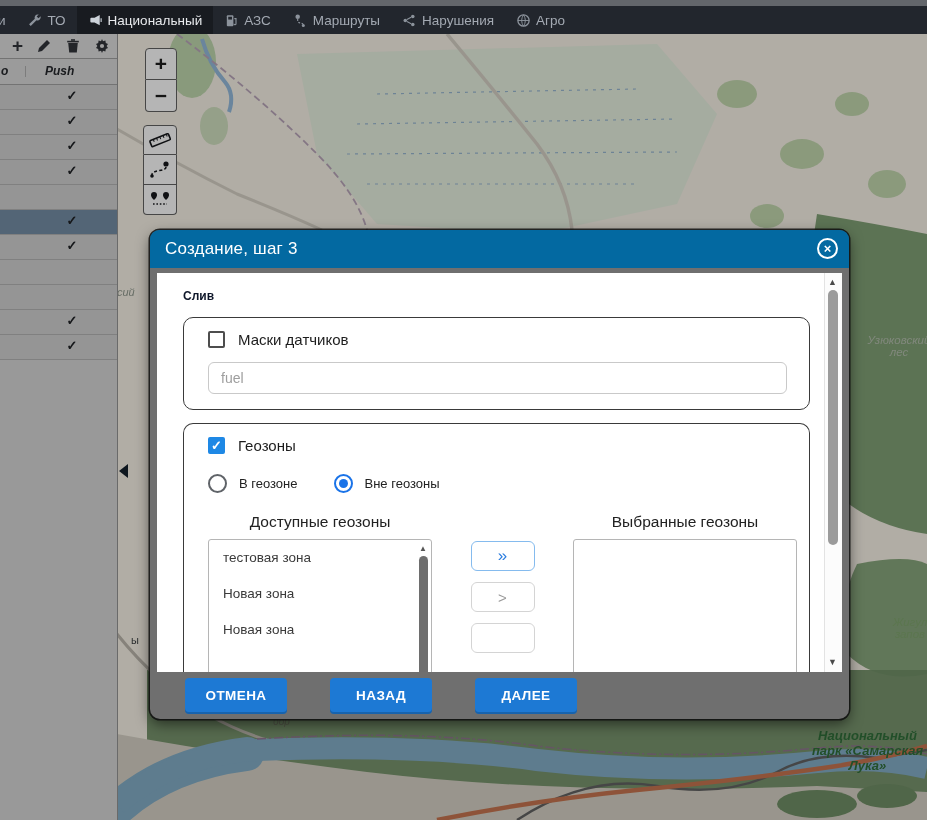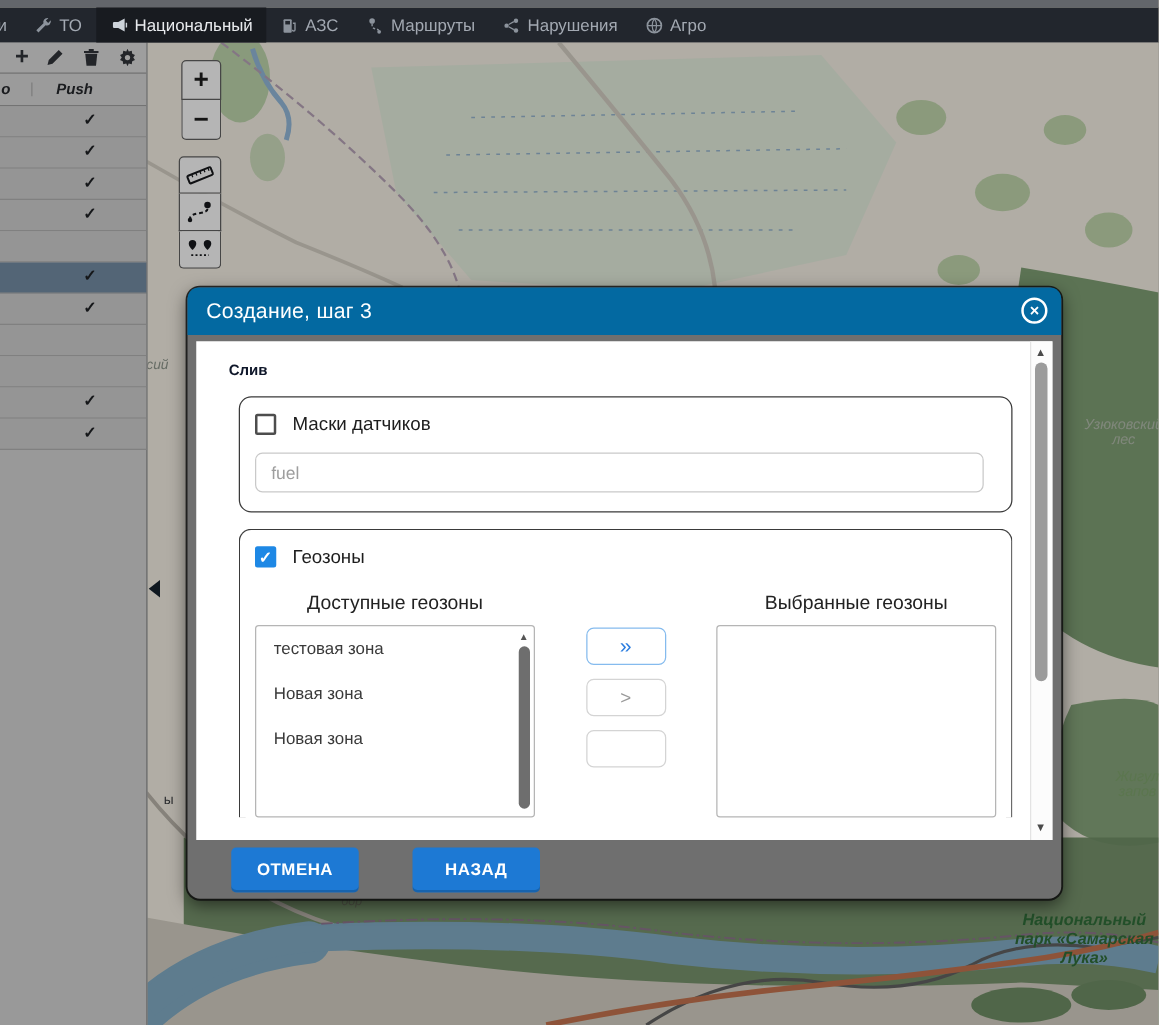--- a/index.html
+++ b/index.html
@@ -68,21 +68,21 @@
   .modal{position:absolute;left:150px;top:230px;width:699px;height:489px;background:#6f6f6f;
     border-radius:10px;z-index:10;box-shadow:0 0 0 1.5px rgba(15,15,15,.85),0 5px 14px rgba(0,0,0,.55);}
   .m-header{height:38px;background:#0369a1;border-radius:9px 9px 0 0;display:flex;align-items:center;position:relative;}
   .m-title{color:#fff;font-size:17px;padding-left:15px;letter-spacing:.2px;}
   .m-close{position:absolute;right:11px;top:8px;width:21px;height:21px;border:2px solid #fff;border-radius:50%;
     color:#fff;display:flex;align-items:center;justify-content:center;font-size:13px;font-weight:700;
     cursor:pointer;box-sizing:border-box;line-height:1;}
   .m-wrap{margin:5px 7px 0 7px;height:399px;background:#fff;display:flex;overflow:hidden;}
   .m-content{flex:1;position:relative;padding:16px 12px 0 26px;overflow:hidden;box-sizing:border-box;}
   .sliv{font-size:12px;font-weight:700;color:#0f172a;}
-  fieldset{border:1px solid #3a3a3a;border-radius:10px;margin:14px 2px 0 8px;padding:13px 12px 15px 12px;}
+  fieldset{border:1px solid #3a3a3a;border-radius:10px;margin:14px 2px 0 0;padding:13px 12px 15px 24px;}
   fieldset.gz{margin-top:13px;padding-bottom:0;border-bottom:none;border-radius:10px 10px 0 0;}
   .cbrow{display:flex;align-items:center;gap:13px;}
   .cb{width:17px;height:17px;border:2px solid #4d4d4d;border-radius:2px;box-sizing:border-box;cursor:pointer;
     display:flex;align-items:center;justify-content:center;background:#fff;}
   .cb.on{background:#1e88e5;border-color:#1e88e5;color:#fff;font-size:13px;font-weight:700;}
   .cb-label{font-size:15px;color:#1d1d1d;}
   .mask-input{display:block;width:calc(100% - 10px);height:32px;margin-top:14px;border:1px solid #c9c9c9;
     border-radius:6px;box-sizing:border-box;padding:0 12px;font-size:14px;color:#333;outline:none;
     font-family:"Liberation Sans",sans-serif;}
   .mask-input::placeholder{color:#9e9e9e;}
@@ -353,20 +353,34 @@
             <span class="cb-label">Маски датчиков</span>
           </div>
           <input class="mask-input" type="text" placeholder="fuel" style="">
         </fieldset>
 
         <fieldset class="gz">
           <div class="cbrow">
             <span class="cb on" id="cb-geo">✓</span>
             <span class="cb-label">Геозоны</span>
           </div>
+          <div class="radios">
+            <span class="radio-item">
+              <span class="radio" id="radio-in">
+                  <span class="dot"></span>
+                </span>
+              <span class="radio-label">В геозоне</span>
+            </span>
+            <span class="radio-item">
+              <span class="radio on" id="radio-out">
+                  <span class="dot"></span>
+                </span>
+              <span class="radio-label">Вне геозоны</span>
+            </span>
+          </div>
           <div class="cols">
             <div class="col-left">
               <div class="col-h">Доступные геозоны</div>
               <div class="listbox">
                 <div id="available-items">
                     <div class="litem">тестовая зона</div>
                     <div class="litem">Новая зона</div>
                     <div class="litem">Новая зона</div>
                   </div>
                 <div class="inner-sb">
@@ -389,16 +403,17 @@
       </div>
       <div class="m-sb">
         <span class="up">▲</span>
         <span class="thumb"></span>
         <span class="down">▼</span>
       </div>
     </div>
     <div class="m-footer" id="modal-footer">
         <button class="fbtn">ОТМЕНА</button>
         <button class="fbtn">НАЗАД</button>
+        <button class="fbtn">ДАЛЕЕ</button>
       </div>
   </div>
 
 </div>
 
 </body></html>

